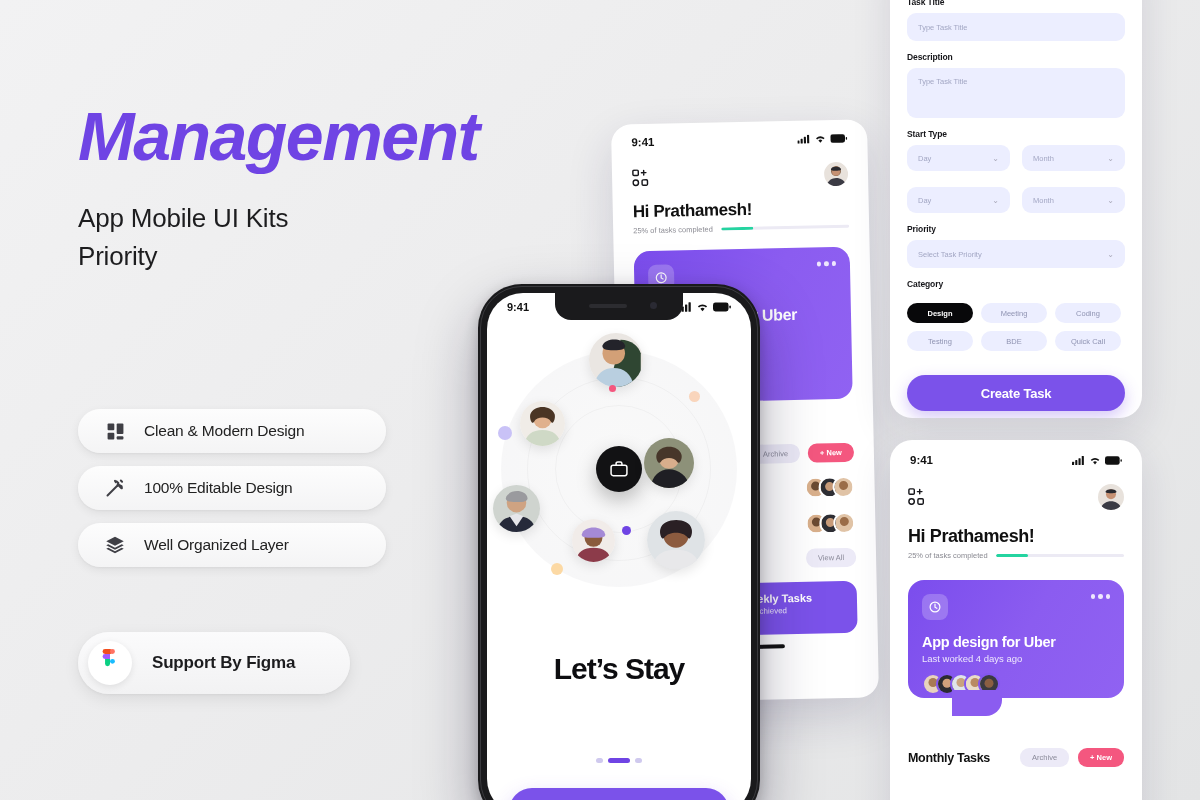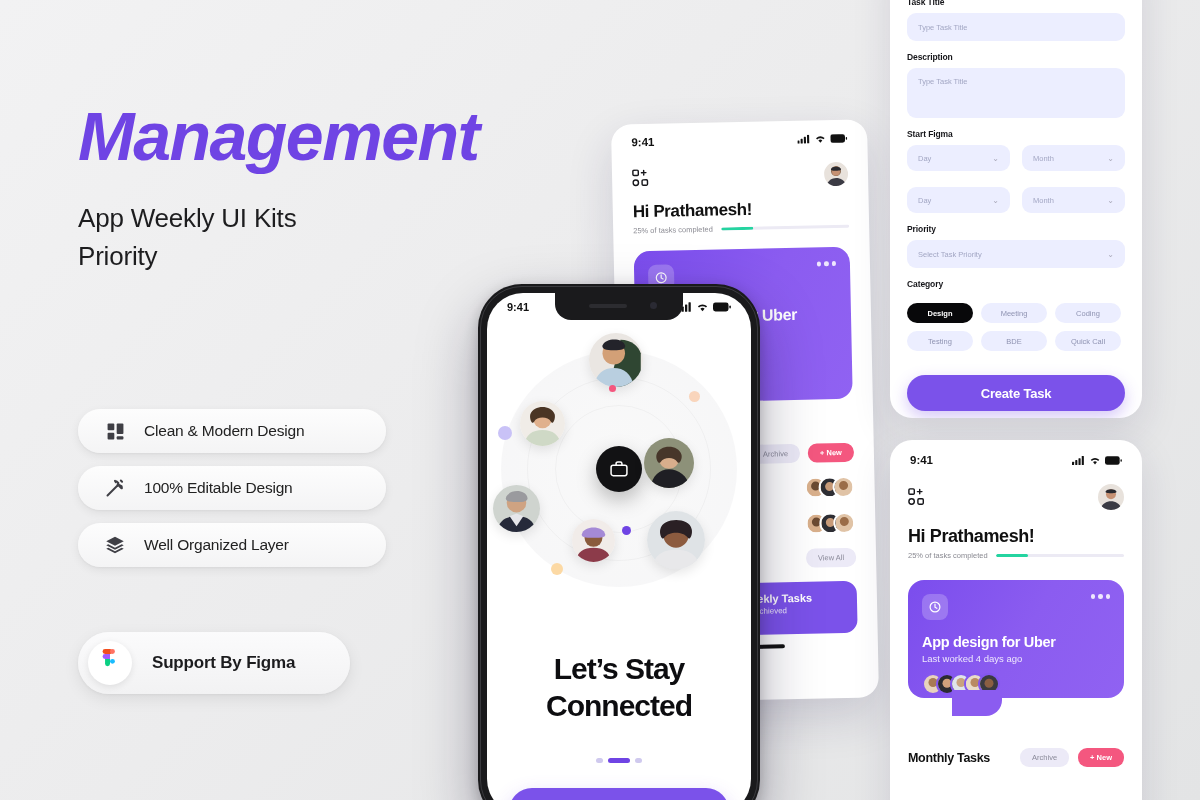--- a/index.html
+++ b/index.html
@@ -202,21 +202,21 @@
   .face { width:100%; height:100%; display:block; }
 </style>
 </head>
 <body>
 
 <div class="promo">
   <h1>
     <span class="line2">Management</span>
   </h1>
   <div class="sub">
-    <div>App Weekly UI Kits</div>
+    <div>App Mobile UI Kits</div>
     <div>Priority</div>
   </div>
 </div>
 
 <div class="feature-list">
   <div class="pill">
     <span class="ic">
       <svg width="19" height="19" viewBox="0 0 24 24" fill="#3f3f45">
         <rect x="2" y="2" width="8.5" height="8.5" rx="1.2"></rect>
         <rect x="13.5" y="2" width="8.5" height="13" rx="1.2"></rect>
@@ -409,21 +409,21 @@
 </div>
 
 <div class="screen" id="form-screen">
   <div class="fs-inner" style="padding-top:38px;">
     <div class="flabel">Task Title</div>
     <div class="finput">Type Task Title</div>
 
     <div class="flabel">Description</div>
     <div class="ftextarea">Type Task Title</div>
 
-    <div class="flabel">Start Figma</div>
+    <div class="flabel">Start Type</div>
     <div class="frow">
       <div class="fsel">
         <span>Day</span>
         <span class="chev">⌄</span>
       </div>
       <div class="fsel">
         <span>Month</span>
         <span class="chev">⌄</span>
       </div>
     </div>
@@ -662,21 +662,20 @@
 
       <div class="dot" style="left:122px;top:52px;width:7px;height:7px;background:#f4577f;"></div>
       <div class="dot" style="left:202px;top:58px;width:11px;height:11px;background:#f9d5bc;"></div>
       <div class="dot" style="left:11px;top:93px;width:14px;height:14px;background:#c9c2f7;"></div>
       <div class="dot" style="left:135px;top:193px;width:9px;height:9px;background:#6f44e4;"></div>
       <div class="dot" style="left:64px;top:230px;width:12px;height:12px;background:#fcd9a4;"></div>
     </div>
 
     <div class="hero-title">
       <div>Let’s Stay</div>
-      <div>Connected</div>
     </div>
 
     <div class="pager">
       <i></i>
       <i class="on"></i>
       <i></i>
     </div>
 
     <div class="get-started">Get Started</div>
   </div>

